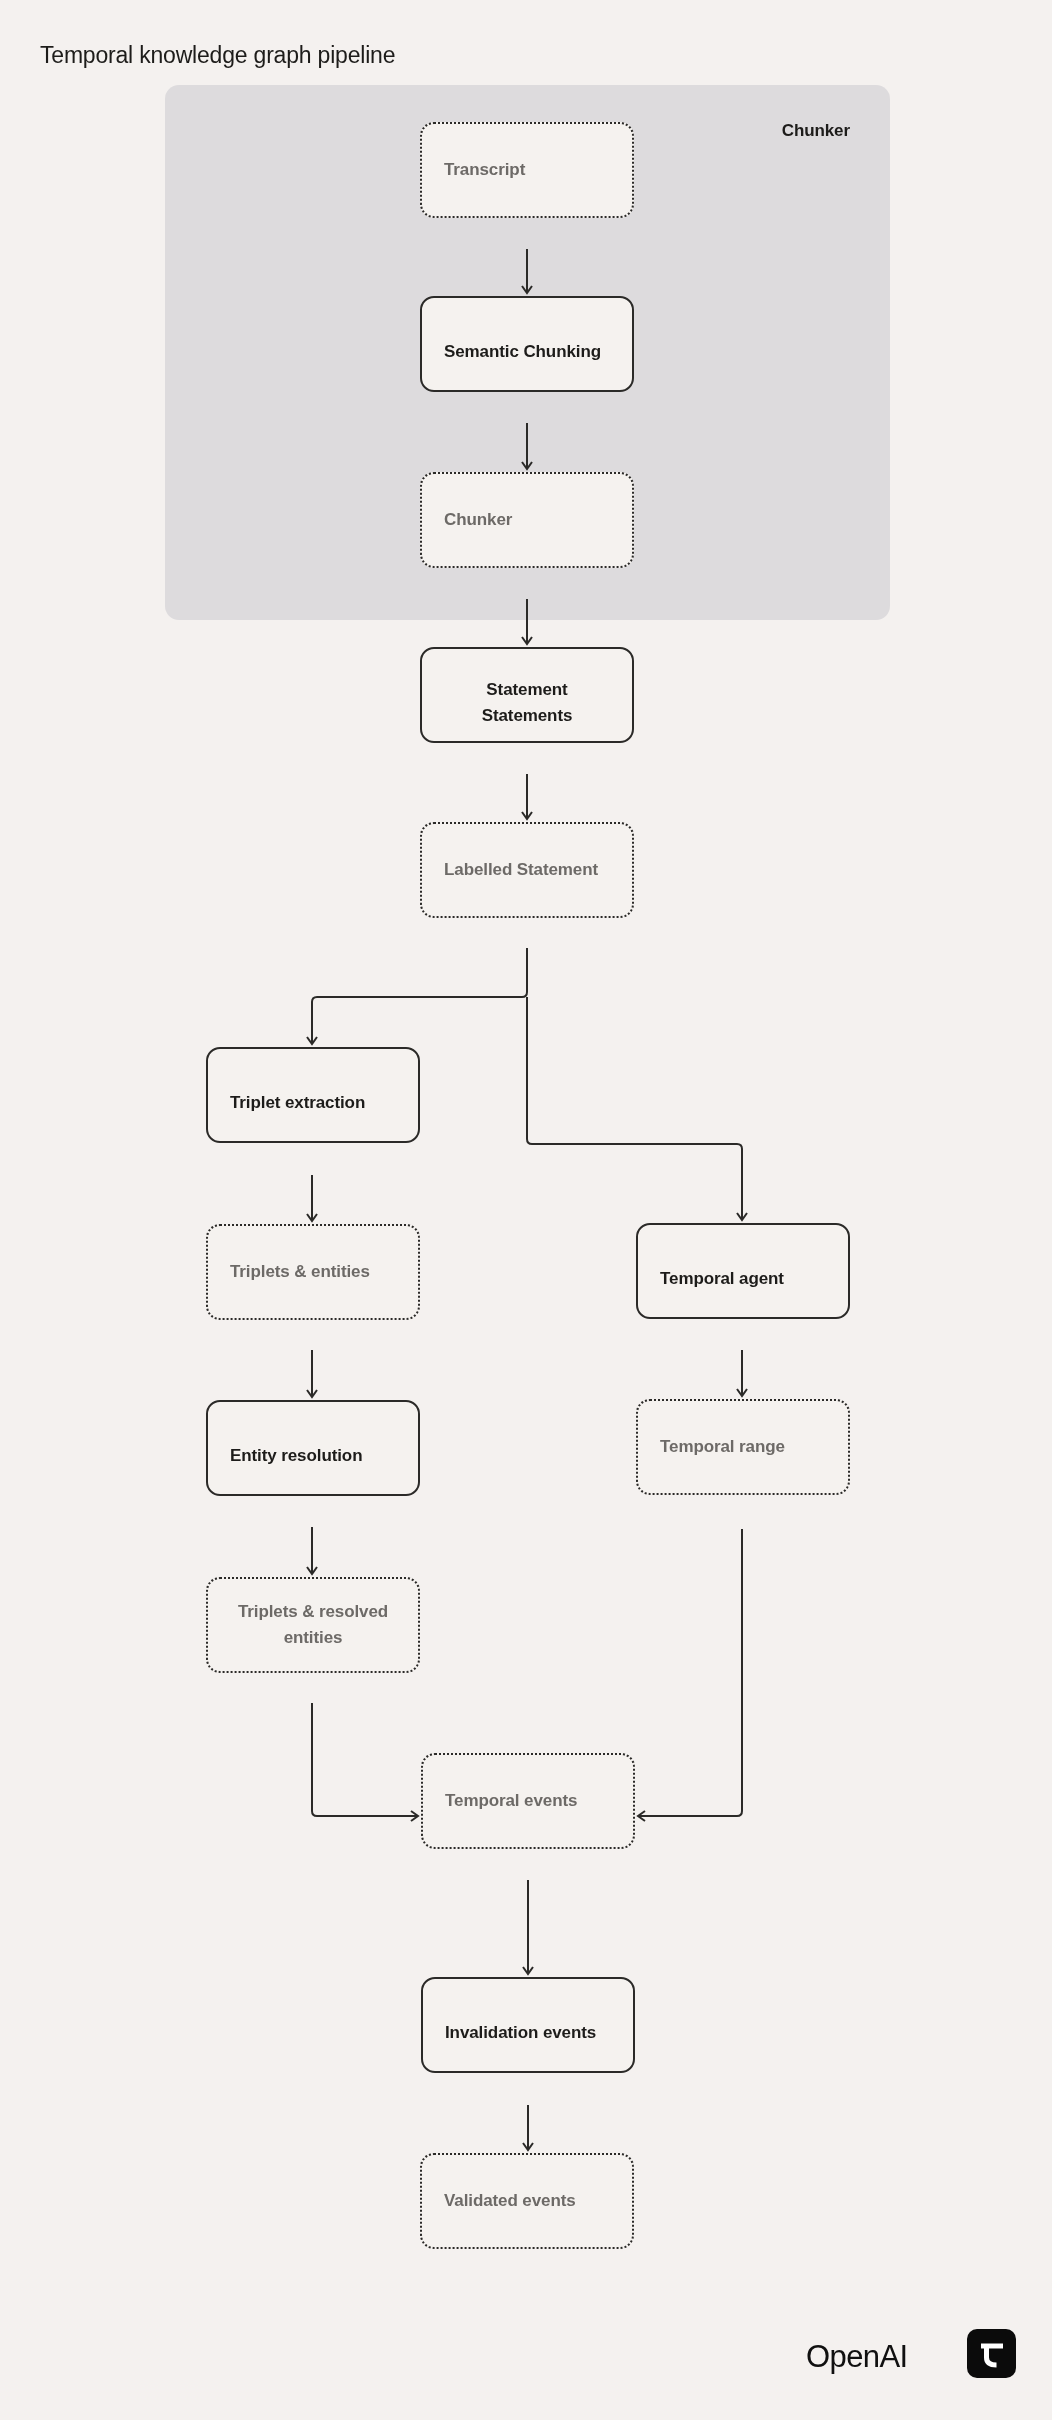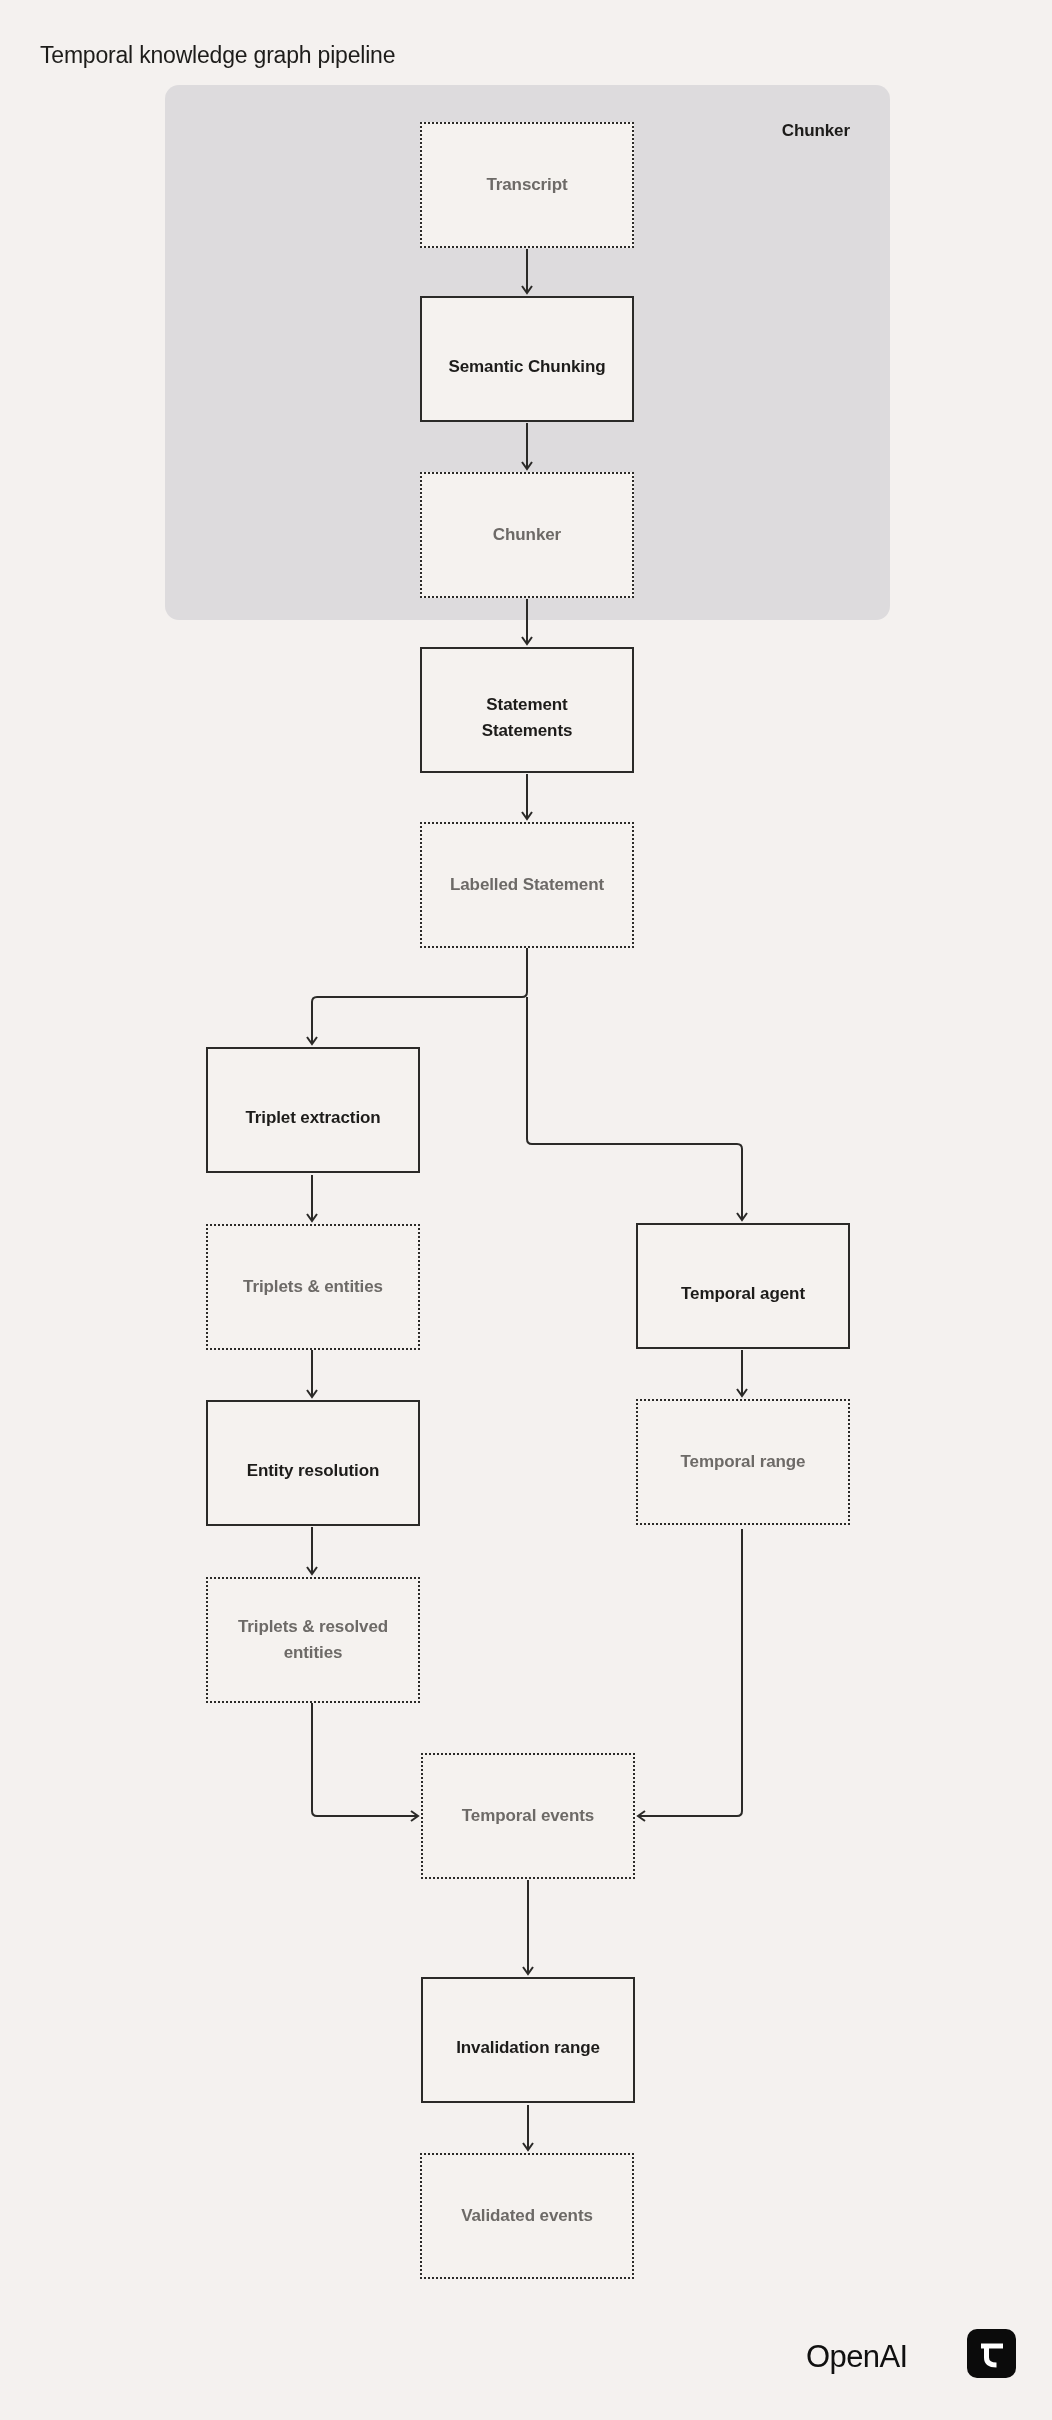--- a/index.html
+++ b/index.html
@@ -35,23 +35,23 @@
     color:var(--text-dark);text-align:right;
   }
   .edges{
     position:absolute;left:0;top:0;width:1052px;height:2420px;
     pointer-events:none;
   }
   .edge{
     stroke:var(--stroke);stroke-width:2;fill:none;
   }
   .node{
-    position:absolute;width:214px;height:126px;
-    background:var(--node-fill);border-radius:0;
-    display:flex;align-items:center;justify-content:center;
+    position:absolute;width:214px;height:96px;
+    background:var(--node-fill);border-radius:14px;
+    display:flex;align-items:center;
     text-align:center;
   }
   .node.process{
     border:2.5px solid var(--stroke);
   }
   .node.process .node-label{
     font-weight:700;color:var(--text-dark);margin-top:16px;
   }
   .node.artifact{
     border:2px dotted var(--stroke);
@@ -134,21 +134,21 @@
 <div class="node process" style="left:636px;top:1223px">
   <span class="node-label">Temporal agent</span>
 </div>
 <div class="node artifact" style="left:636px;top:1399px">
   <span class="node-label">Temporal range</span>
 </div>
 <div class="node artifact" style="left:421px;top:1753px">
   <span class="node-label">Temporal events</span>
 </div>
 <div class="node process" style="left:421px;top:1977px">
-  <span class="node-label">Invalidation range</span>
+  <span class="node-label">Invalidation events</span>
 </div>
 <div class="node artifact" style="left:420px;top:2153px">
   <span class="node-label">Validated events</span>
 </div>
 
 <div class="brand-word">OpenAI</div>
 <div class="brand-badge">
   <svg width="49" height="49" viewBox="0 0 49 49">
     <path d="M14 17 H36" fill="none" stroke="#ffffff" stroke-width="5"></path>
     <path d="M19.5 17 V28.5 Q19.5 36 29.5 36" fill="none" stroke="#ffffff" stroke-width="5"></path>

